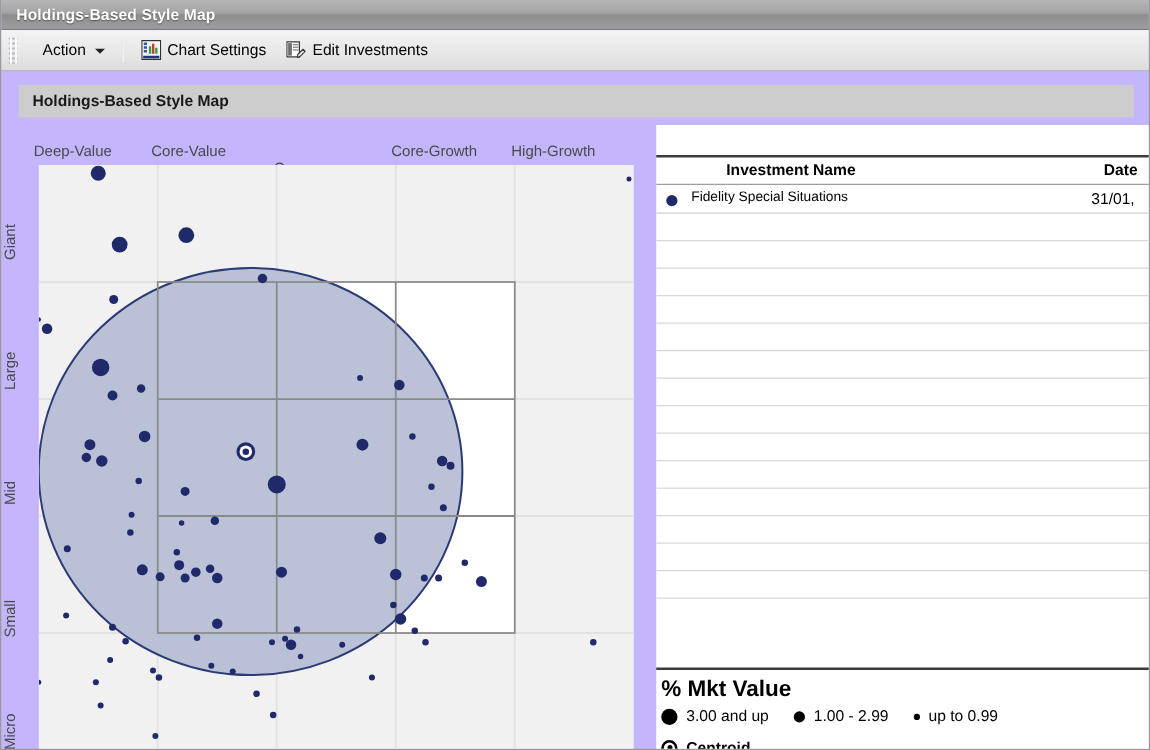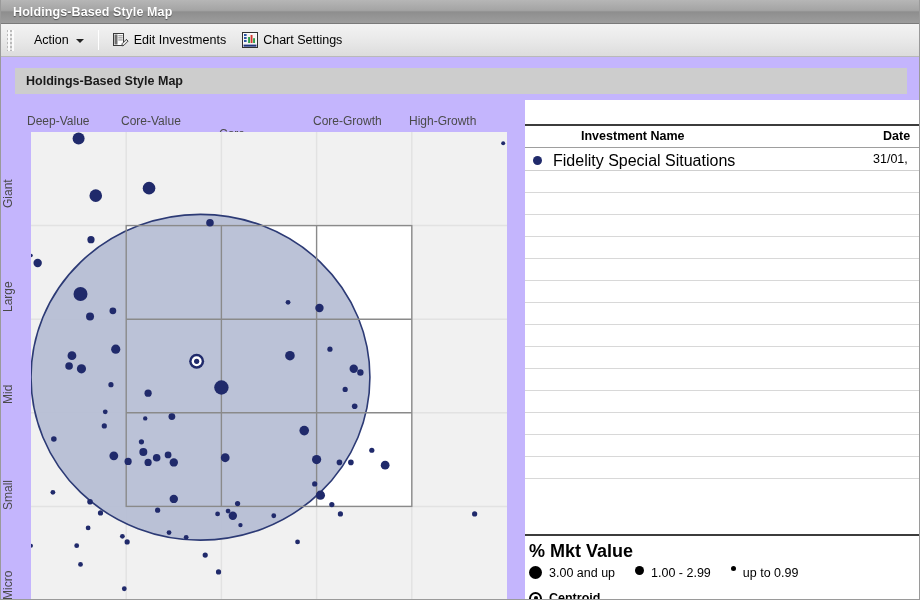--- a/index.html
+++ b/index.html
@@ -178,21 +178,21 @@
     border-bottom: 1px solid #d8d8d8;
   }
   .tr:first-child { border-bottom: 1px solid #cfcfcf; }
   .row-dot {
     position: absolute; left: 8px; top: 7px;
     width: 9px; height: 9px; border-radius: 50%;
     background: #202a6b;
   }
   .td-name {
     position: absolute; left: 28px; top: 3px;
-    font-size: 16px; color: #000000; white-space: nowrap;
+    font-size: 11px; color: #000000; white-space: nowrap;
   }
   .td-date {
     position: absolute; left: 348px; top: 3px;
     font-size: 12.5px; color: #000000; white-space: nowrap;
   }
 
   
   .legend {
     position: absolute; left: 0; top: 434px;
     width: 396px; height: 66px;
@@ -204,21 +204,21 @@
   .legend-title {
     position: absolute; left: 4px; top: 7px;
     font-size: 18px; font-weight: bold; color: #000000;
     white-space: nowrap;
   }
   .legend-sizes {
     position: absolute; left: 4px; top: 32px;
     display: flex; align-items: center;
     white-space: nowrap;
   }
-  .lg-item { display: flex; margin-right: 20px; }
+  .lg-item { display: flex; align-items: center; margin-right: 20px; }
   .lg-dot { border-radius: 50%; background: #000000; flex: none; }
   .lg-dot.big   { width: 13px; height: 13px; }
   .lg-dot.mid   { width: 9px;  height: 9px;  }
   .lg-dot.small { width: 5px;  height: 5px;  }
   .lg-text { margin-left: 7px; font-size: 12.5px; color: #000000; }
 
   .legend-centroid {
     position: absolute; left: 4px; top: 57px;
     display: flex; align-items: center; white-space: nowrap;
   }
@@ -245,51 +245,51 @@
 
   <div class="toolbar">
     <span class="grip"></span>
 
     <div class="tb-item">
       <span class="tb-label">Action</span>
       <span class="caret"></span>
     </div>
 
     <span class="tb-sep"></span>
-
-    <div class="tb-item">
-      <span>
-        <svg class="icon-edit-investments" width="16" height="16" viewBox="0 0 16 16">
-          <rect x="0.5" y="1.5" width="10" height="12" fill="#ffffff" stroke="#3a3a3a"></rect>
-          <rect x="1.5" y="2.5" width="3" height="10" fill="#6f6f6f"></rect>
-          <rect x="5.3" y="3.2" width="4.4" height="1.1" fill="#8f8f8f"></rect>
-          <rect x="5.3" y="5.3" width="4.4" height="1.1" fill="#8f8f8f"></rect>
-          <rect x="5.3" y="7.4" width="4.4" height="1.1" fill="#8f8f8f"></rect>
-          <path d="M9.2 11.6 L13.4 7.4 L15.1 9.1 L10.9 13.3 L8.9 13.9 Z" fill="#e8e8e8" stroke="#3a3a3a" stroke-width="0.9" stroke-linejoin="round"></path>
-          <path d="M13.3 7.5 L15.0 9.2" stroke="#3a3a3a" stroke-width="0.9"></path>
-        </svg>
-      </span>
-      <span class="tb-label">Edit Investments</span>
-    </div>
 
     <div class="tb-item">
       <span>
         <svg class="icon-chart-settings" width="16" height="16" viewBox="0 0 16 16">
           <rect x="0.5" y="0.5" width="15" height="15" fill="#ffffff" stroke="#303030"></rect>
           <rect x="1.5" y="1.5" width="13" height="11" fill="#f4f4f4"></rect>
           <rect x="2" y="2" width="2.6" height="2" fill="#2f57a6"></rect>
           <rect x="2" y="5" width="2.6" height="2" fill="#2f57a6"></rect>
           <rect x="2" y="8" width="2.6" height="2" fill="#2f57a6"></rect>
           <rect x="6.1" y="5" width="1.9" height="6" fill="#2fa04a"></rect>
           <rect x="8.6" y="3" width="1.9" height="8" fill="#d33a2e"></rect>
           <rect x="11.1" y="6.2" width="1.9" height="4.8" fill="#2fa04a"></rect>
           <rect x="1.5" y="12.6" width="13" height="2.1" fill="#20347a"></rect>
         </svg>
       </span>
       <span class="tb-label">Chart Settings</span>
+    </div>
+
+    <div class="tb-item">
+      <span>
+        <svg class="icon-edit-investments" width="16" height="16" viewBox="0 0 16 16">
+          <rect x="0.5" y="1.5" width="10" height="12" fill="#ffffff" stroke="#3a3a3a"></rect>
+          <rect x="1.5" y="2.5" width="3" height="10" fill="#6f6f6f"></rect>
+          <rect x="5.3" y="3.2" width="4.4" height="1.1" fill="#8f8f8f"></rect>
+          <rect x="5.3" y="5.3" width="4.4" height="1.1" fill="#8f8f8f"></rect>
+          <rect x="5.3" y="7.4" width="4.4" height="1.1" fill="#8f8f8f"></rect>
+          <path d="M9.2 11.6 L13.4 7.4 L15.1 9.1 L10.9 13.3 L8.9 13.9 Z" fill="#e8e8e8" stroke="#3a3a3a" stroke-width="0.9" stroke-linejoin="round"></path>
+          <path d="M13.3 7.5 L15.0 9.2" stroke="#3a3a3a" stroke-width="0.9"></path>
+        </svg>
+      </span>
+      <span class="tb-label">Edit Investments</span>
     </div>
   </div>
 
   <div class="section-header">
     <span class="section-header-text">Holdings-Based Style Map</span>
   </div>
 
   <div class="content">
 
     <div class="chart-panel">

